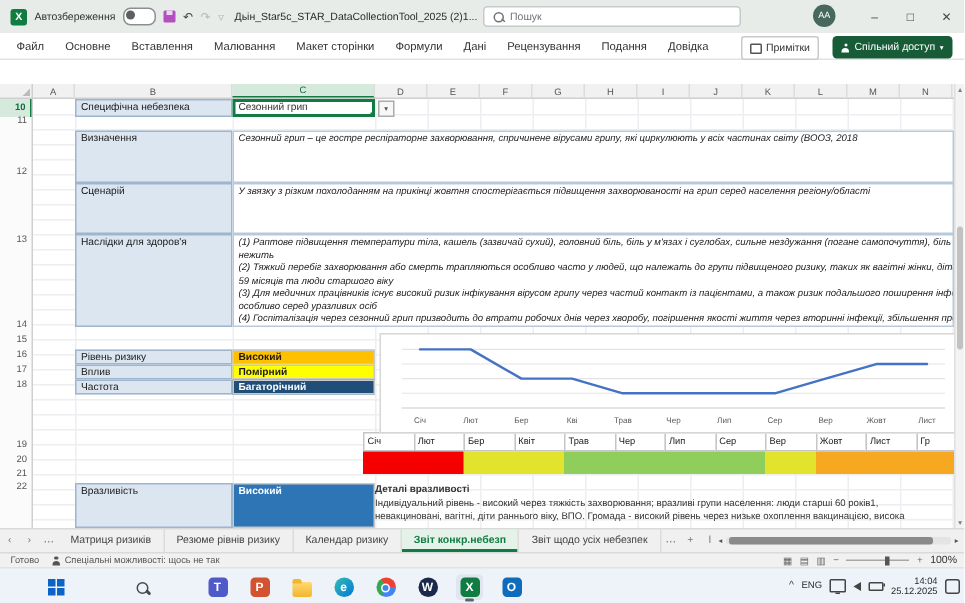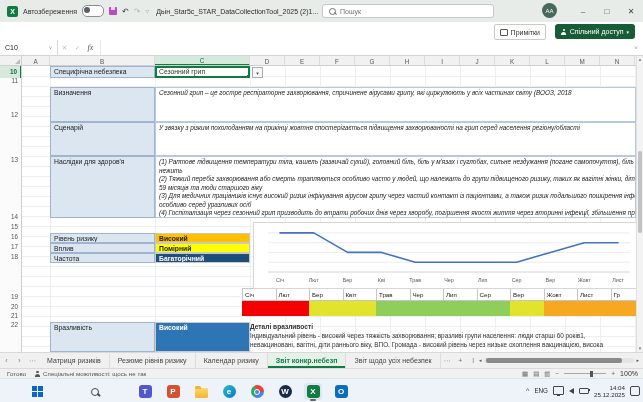--- a/index.html
+++ b/index.html
@@ -126,41 +126,42 @@
   </div>
   <div id="search-box">
     <span class="mag"></span>
     <span>Пошук</span>
   </div>
   <div id="avatar">АА</div>
   <div class="winbtn" style="right:48px">–</div>
   <div class="winbtn" style="right:24px">□</div>
   <div class="winbtn" style="right:0">✕</div>
 
+  <div id="ribbon">
+      <div class="rtab">Файл</div>
+      <div class="rtab">Основне</div>
+      <div class="rtab">Вставлення</div>
+      <div class="rtab">Малювання</div>
+      <div class="rtab">Макет сторінки</div>
+      <div class="rtab">Формули</div>
+      <div class="rtab">Дані</div>
+      <div class="rtab">Рецензування</div>
+      <div class="rtab">Подання</div>
+      <div class="rtab">Довідка</div>
+    </div>
   <div id="comments-btn">
     <span class="bubble"></span>
     <span>Примітки</span>
   </div>
   <div id="share-btn">
     <span class="person"></span>
     <span>Спільний доступ</span>
     <span style="font-size:5px">▾</span>
   </div>
 
-  <div id="fbar">
-    <div id="namebox">
-      <span>C10</span>
-      <span style="font-size:5px;color:#888">˅</span>
-    </div>
-    <span class="fico">✕</span>
-    <span class="fico">✓</span>
-    <span id="fx">fx</span>
-    <div id="finput"></div>
-    <span id="fexp">˅</span>
-  </div>
 
   <div id="corner"></div>
   <div id="colheads">
       <div class="ch" style="left:0px;width:28px">A</div>
       <div class="ch" style="left:28px;width:105px">B</div>
       <div class="ch sel" style="left:133px;width:95px">C</div>
       <div class="ch" style="left:228px;width:35px">D</div>
       <div class="ch" style="left:263px;width:35px">E</div>
       <div class="ch" style="left:298px;width:35px">F</div>
       <div class="ch" style="left:333px;width:35px">G</div>

